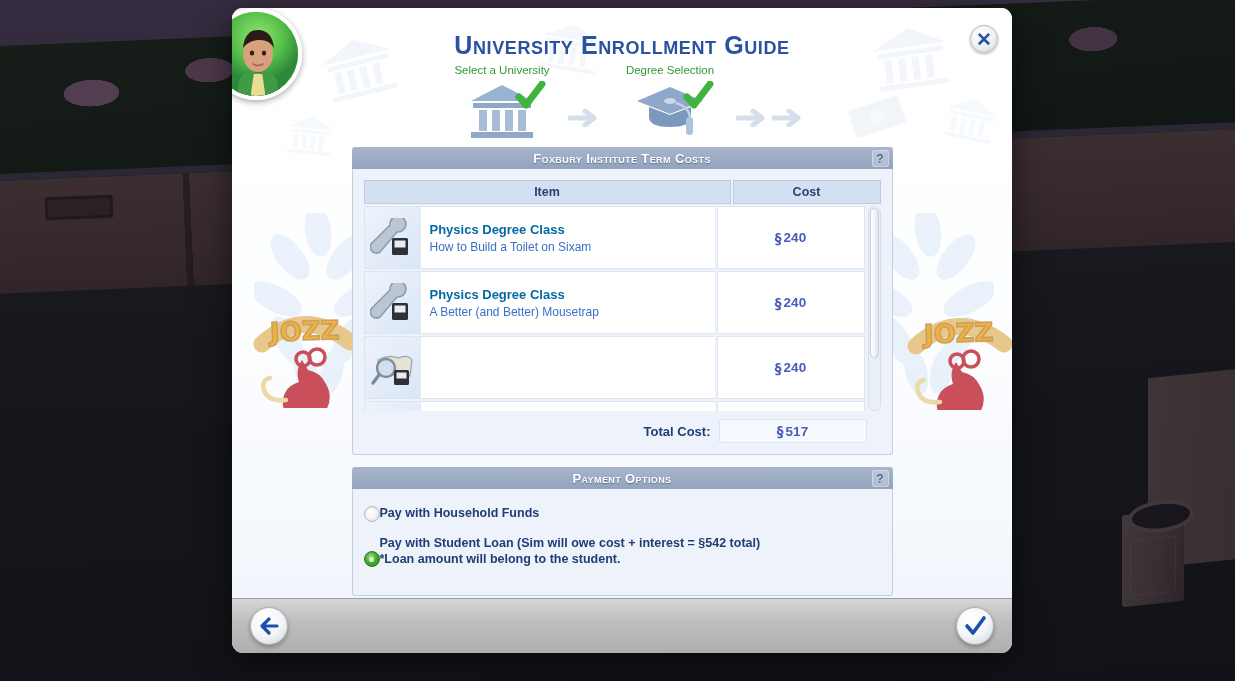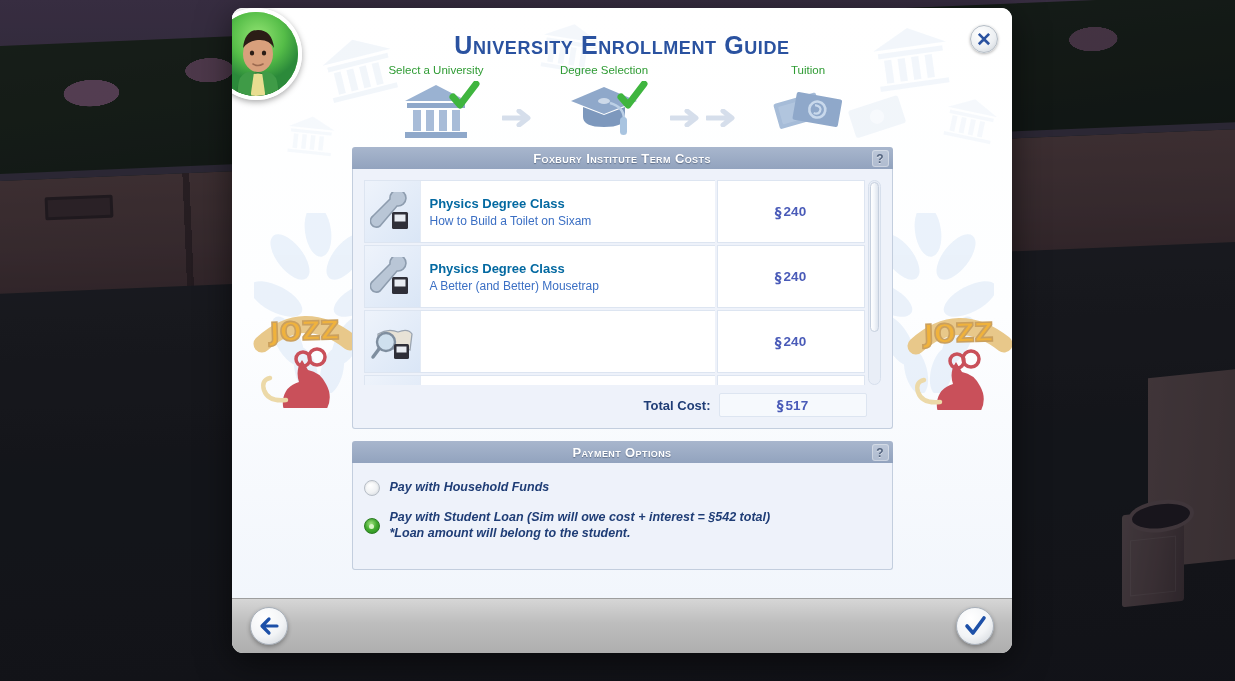--- a/index.html
+++ b/index.html
@@ -230,21 +230,21 @@
   }
   .total-label { font-size: 13px; font-weight: bold; color: #1f3d76; }
   .total-val {
     width: 148px; padding: 3px 0; text-align: center;
     background: #f6f9fd; border: 1px solid #dde5f1; border-radius: 2px;
     color: #4a5bb8; font-size: 13.5px; font-weight: bold;
   }
 
   
   .pay-body { padding: 16px 11px 14px 11px; }
-  .pay-opt { display: flex; align-items: center; gap: 10px; margin-bottom: 14px; cursor: pointer; font-style: italic; }
+  .pay-opt { display: flex; align-items: flex-end; margin-bottom: 14px; cursor: pointer; }
   .radio {
     width: 16px; height: 16px; border-radius: 50%; flex: none; margin-top: 1px;
     background: radial-gradient(circle at 38% 32%, #ffffff 0%, #f0f2f4 55%, #cfd4da 100%);
     border: 1px solid #b6bdc6; box-shadow: inset 0 1px 2px rgba(0,0,0,.08);
   }
   .radio.on {
     background: radial-gradient(circle at 42% 34%, #9fe07e 0%, #43ac2f 48%, #27871e 100%);
     border-color: #2a7d21;
   }
   .radio.on::after {
@@ -484,45 +484,33 @@
         </svg>
       </div>
 
 
       <div class="step-arrow">
         <svg width="34" height="18" viewBox="0 0 34 18">
           <path d="M1 9 H24 M17 2 L26 9 L17 16" stroke="#cfd9e8" stroke-width="5" fill="none" stroke-linecap="round" stroke-linejoin="round"></path>
         </svg>
       </div>
 
-      <div class="step">
-        <div class="step-label">Tuition</div>
-        <div class="step-icon">
-          <svg width="76" height="58" viewBox="0 0 76 58">
-            <g transform="rotate(-16 38 29)">
-              <rect x="6" y="14" width="44" height="26" rx="2" fill="#a6bcd8"></rect>
-              <rect x="10" y="18" width="36" height="18" rx="1" fill="#b6c9e1" opacity=".7"></rect>
-            </g>
-            <g transform="rotate(10 44 30)">
-              <rect x="24" y="14" width="46" height="28" rx="2" fill="#8fa8ca"></rect>
-              <circle cx="47" cy="28" r="8" fill="none" stroke="#c9d9ec" stroke-width="2.6"></circle>
-              <path d="M44 24 q7 0 6 5 q-1 4 -6 3" stroke="#c9d9ec" stroke-width="2.2" fill="none"></path>
-            </g>
-          </svg>
-        </div>
-      </div>
     </div>
 
     <div class="panel" style="margin-top:6px;">
       <div class="panel-head">
         <span>Foxbury Institute Term Costs</span>
         <span class="help-btn">?</span>
       </div>
       <div class="panel-body">
 
+        <div class="tbl-headrow">
+          <div class="th th-item">Item</div>
+          <div class="th th-cost">Cost</div>
+        </div>
 
         <div class="tbl-scroll">
           <div class="tbl-rows">
 
             <div class="row">
               <div class="row-item">
                 <div class="row-thumb">
                   <svg width="44" height="40" viewBox="0 0 44 40">
                     <path d="M10 34 L27 14 a8 8 0 1 0 -7 -7 L3 24 a5 5 0 0 0 7 10 z" fill="#b9c6d6" stroke="#8d9cae" stroke-width="1.6"></path>
                     <rect x="22" y="20" width="16" height="17" rx="1.5" fill="#2f2f38"></rect>

